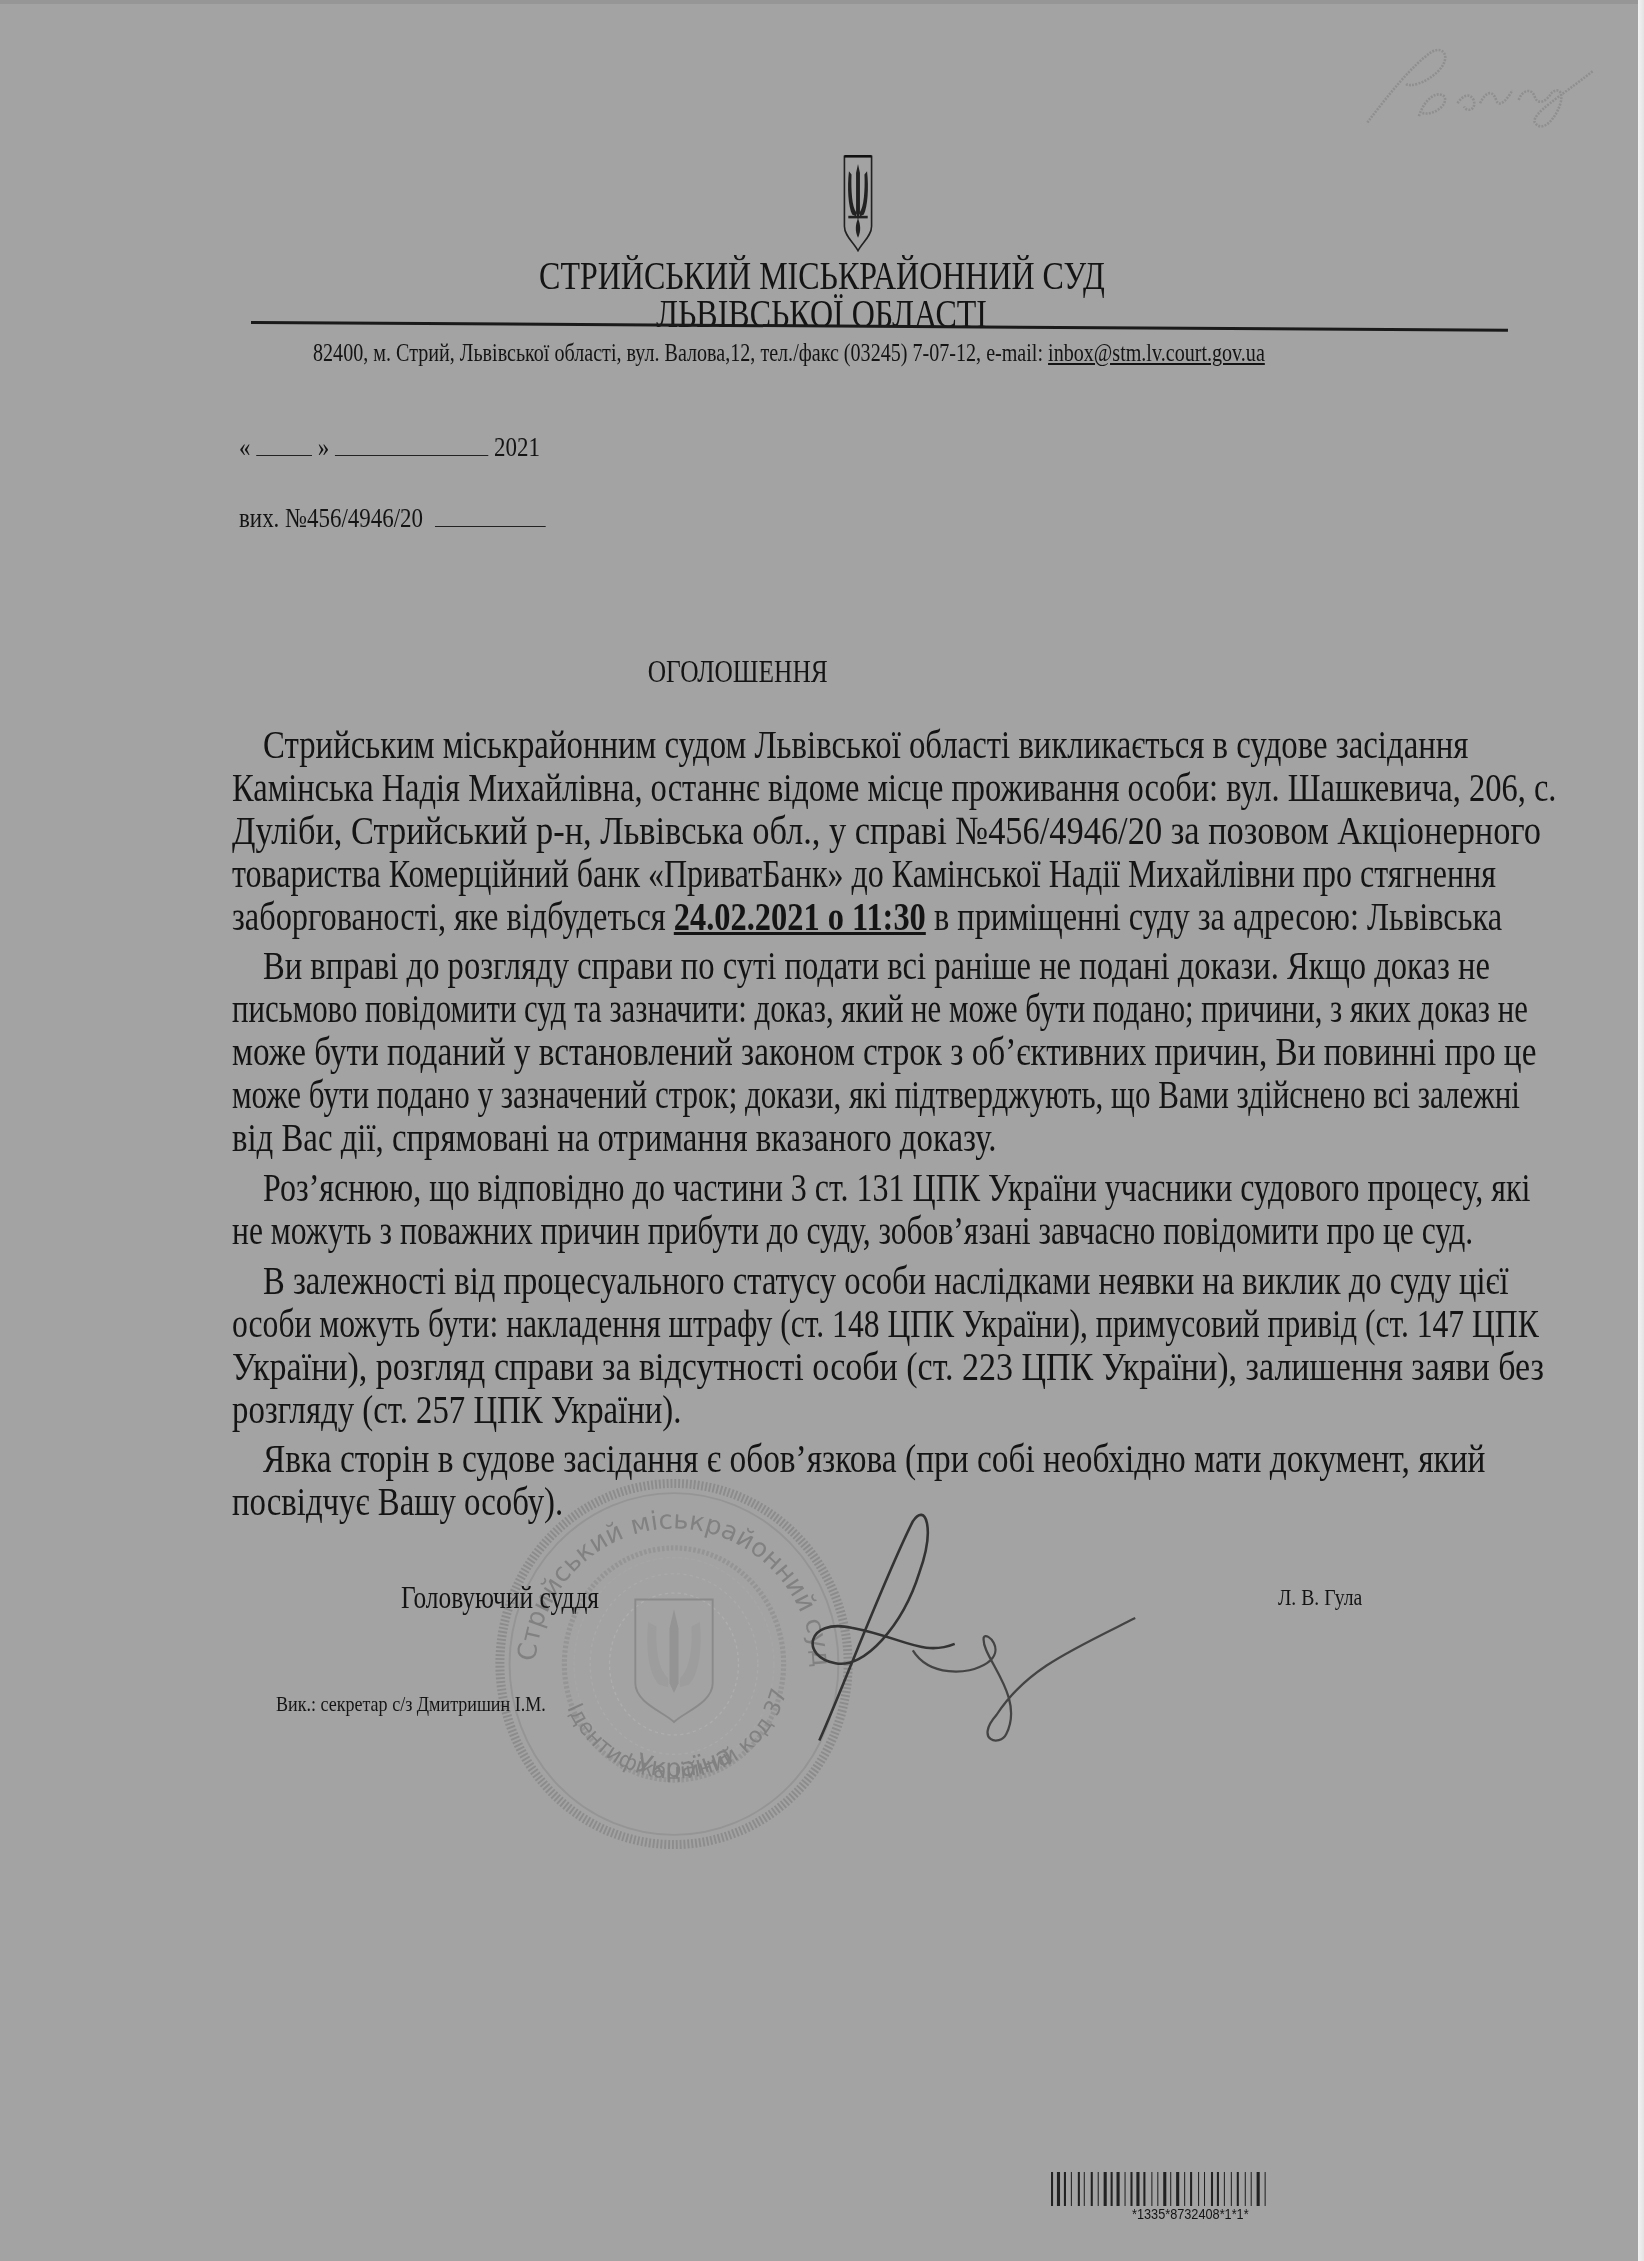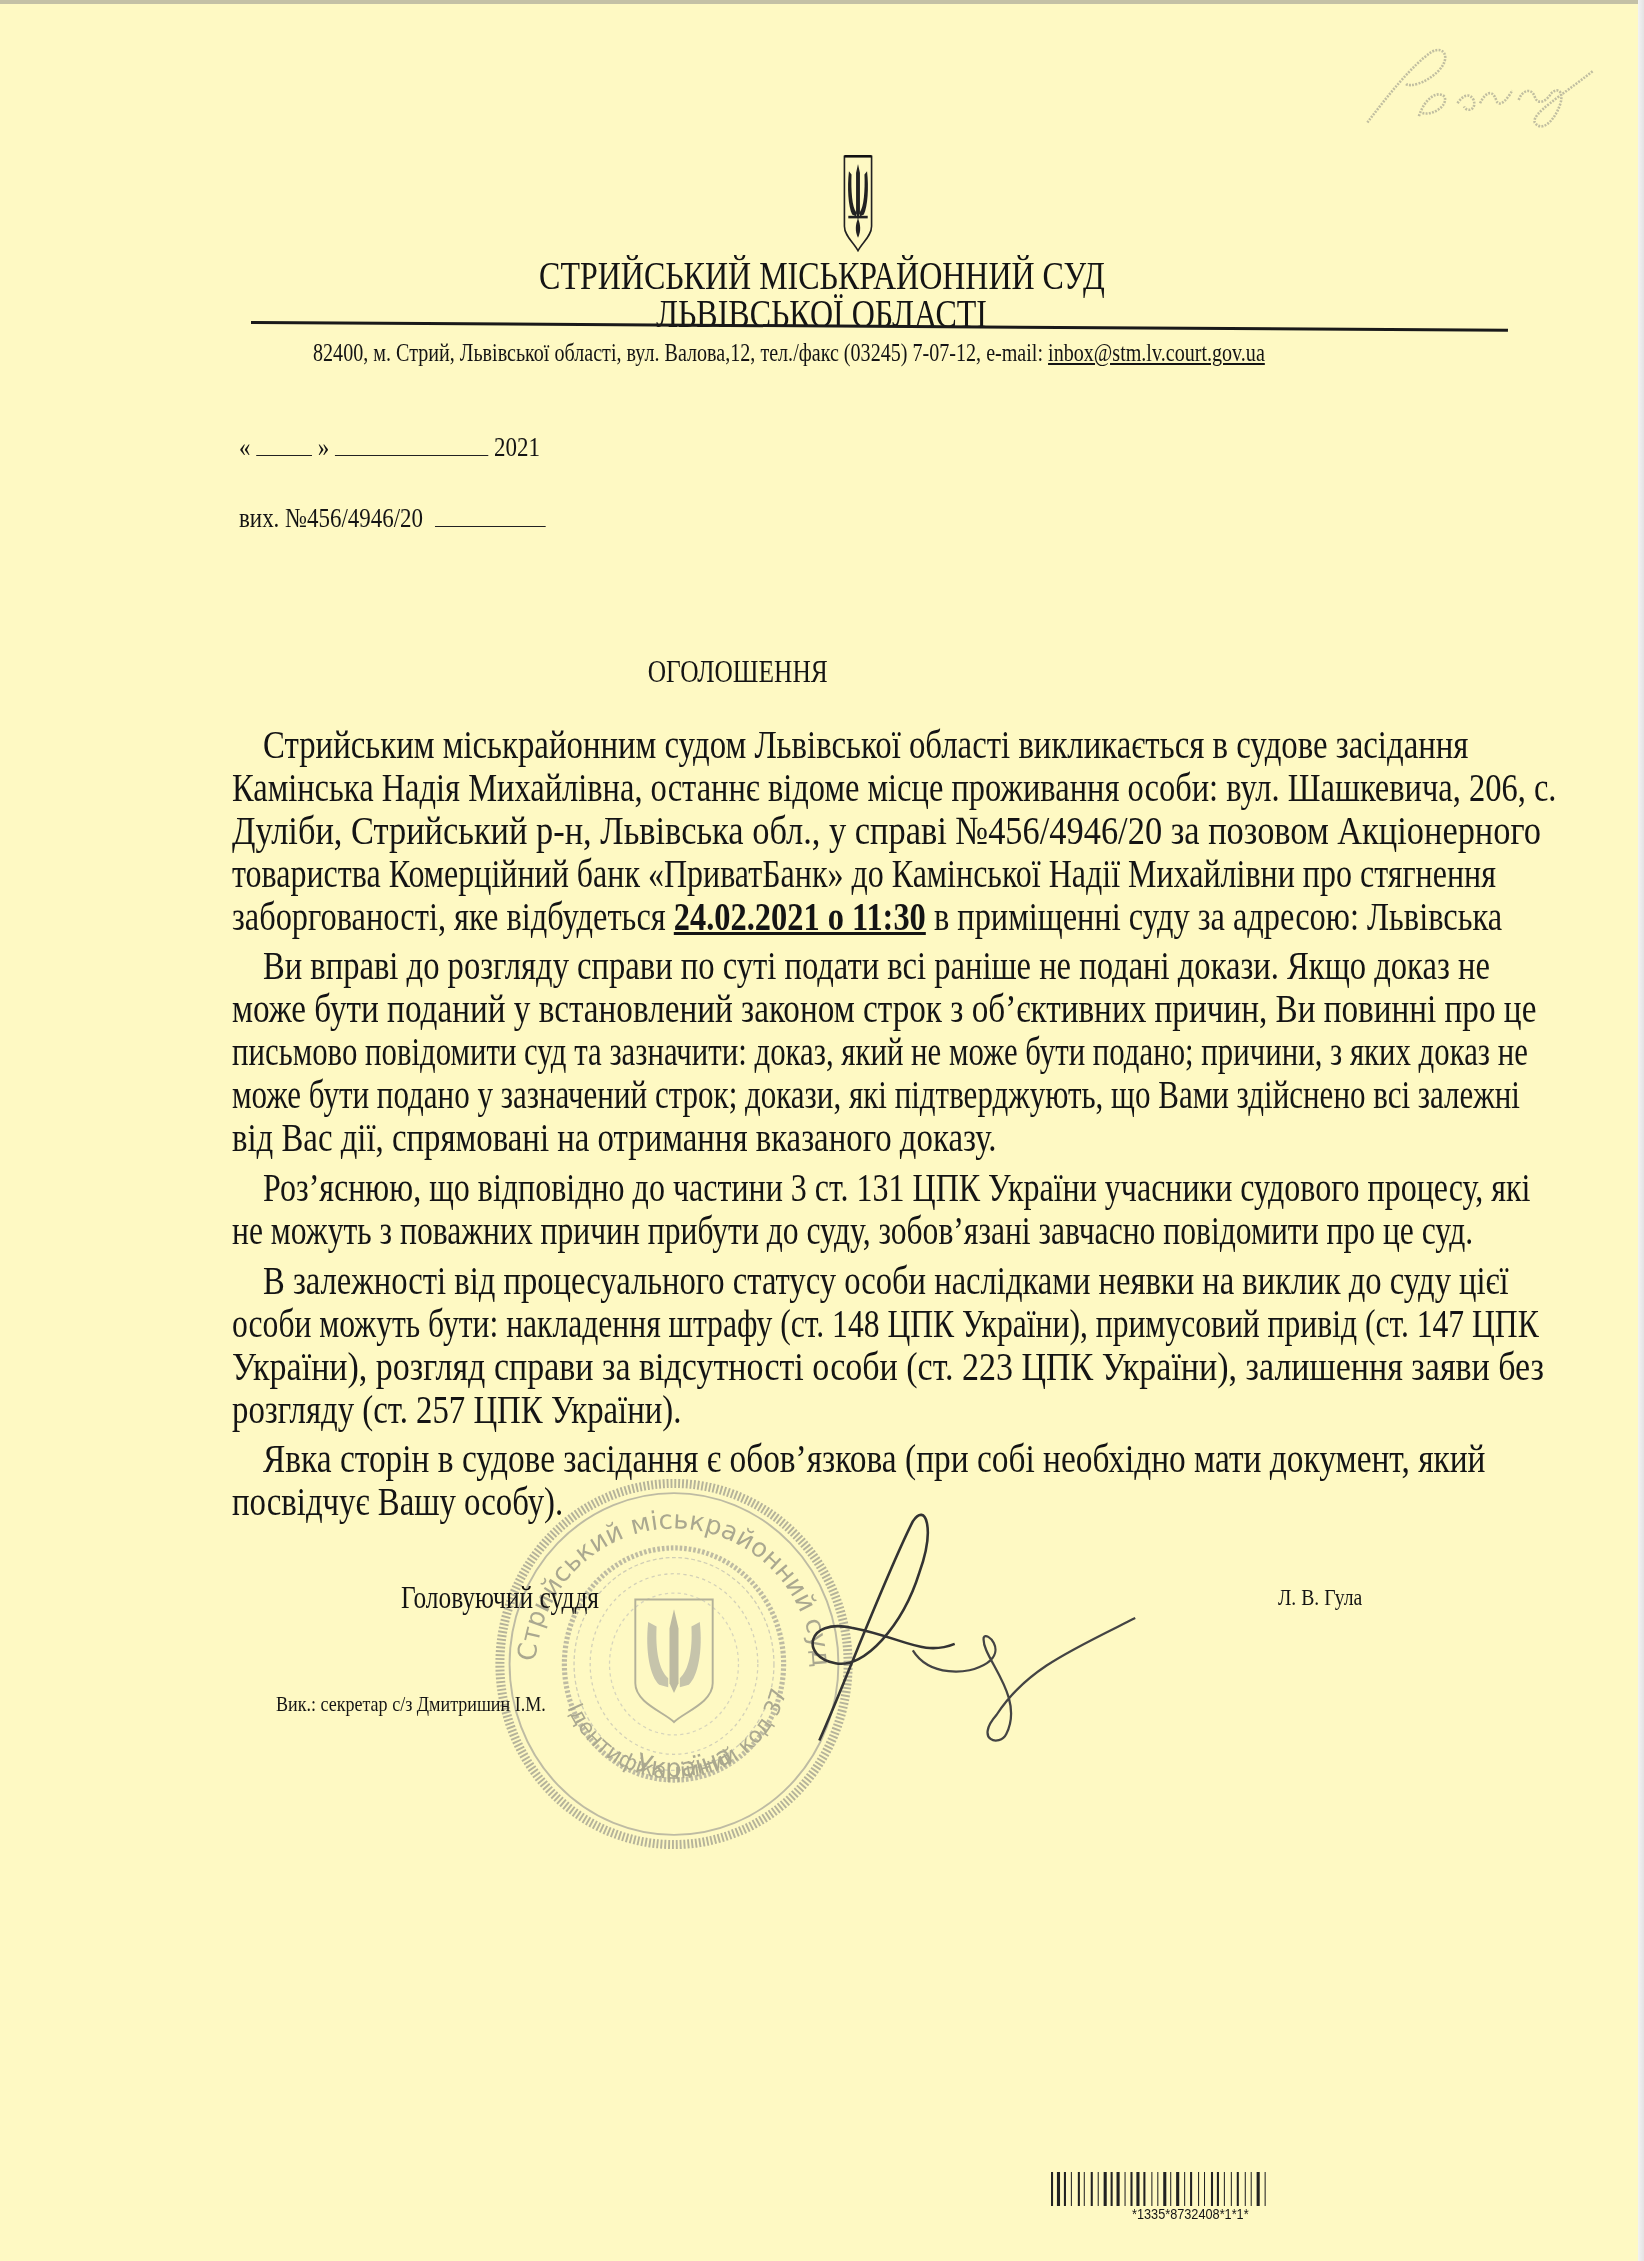--- a/index.html
+++ b/index.html
@@ -1,18 +1,18 @@
 <!DOCTYPE html>
 <html style="font-size:10.3px"><head>
 <meta charset="utf-8">
 <style>
   html, body { margin: 0; padding: 0; background: #ffffff; }
   body { width: 1644px; height: 2261px; position: relative; overflow: hidden;
          font-family: "Liberation Serif", serif; color: #141414; }
-  .page { position: absolute; inset: 0; background: #fef9c3; text-decoration: underline; }
+  .page { position: absolute; inset: 0; background: #a3a3a3; text-decoration: underline; }
   .scan-edge-top { position: absolute; left: 0; top: 0; width: 1644px; height: 3.9px; background: #8a8a8a; opacity: .5; }
   .scan-edge-right { position: absolute; right: 0; top: 0; width: 6.4px; height: 2261px; background: linear-gradient(to right, #f3f3f3, #e3e3e3); }
   .cond { display: inline-block; transform-origin: left top; transform: scaleX(0.82); }
   .cond-c { display: inline-block; transform-origin: center top; transform: scaleX(0.82); }
 
   
   .emblem { position: absolute; left: 843px; top: 155px; width: 30px; height: 97px; }
   .court-name { position: absolute; left: 0; width: 1644px; text-align: center; font-size: 39px; letter-spacing: 0px; }
   .court-line1 { top: 253px; }
   .court-line2 { top: 291px; }
@@ -103,22 +103,22 @@
   <div class="body-text" style="top:723px">
 
     <div class="line" style="padding-left:31px"><span class="in cond">Стрийським міськрайонним судом Львівської області викликається в судове засідання</span></div>
     <div class="line"><span class="in cond" style="transform:scaleX(0.812)">Камінська Надія Михайлівна, останнє відоме місце проживання особи: вул. Шашкевича, 206,    с.</span></div>
     <div class="line"><span class="in cond" style="transform:scaleX(0.86)">Дуліби, Стрийський р-н, Львівська обл., у справі №456/4946/20 за позовом Акціонерного</span></div>
     <div class="line"><span class="in cond" style="transform:scaleX(0.8)">товариства Комерційний банк «ПриватБанк» до Камінської Надії Михайлівни про стягнення</span></div>
     <div class="line"><span class="in cond" style="transform:scaleX(0.81)"><span>заборгованості, яке відбудеться </span><span class="bold-underline">24.02.2021  о  11:30</span><span> в приміщенні суду за адресою: Львівська</span></span></div>
 
 
     <div class="line" style="padding-left:31px; margin-top:6.4px"><span class="in cond" style="transform:scaleX(0.815)">Ви вправі до розгляду справи по суті подати всі раніше не подані докази. Якщо доказ не</span></div>
+    <div class="line"><span class="in cond" style="transform:scaleX(0.77)">письмово повідомити суд та зазначити: доказ, який не може бути подано; причини, з яких доказ не</span></div>
     <div class="line"><span class="in cond" style="transform:scaleX(0.83)">може бути поданий у встановлений законом строк з об’єктивних причин, Ви повинні про це</span></div>
-    <div class="line"><span class="in cond" style="transform:scaleX(0.77)">письмово повідомити суд та зазначити: доказ, який не може бути подано; причини, з яких доказ не</span></div>
     <div class="line"><span class="in cond" style="transform:scaleX(0.775)">може бути подано у зазначений строк; докази, які підтверджують, що Вами здійснено всі залежні</span></div>
     <div class="line"><span class="in cond">від Вас дії, спрямовані на отримання вказаного доказу.</span></div>
 
     <div class="line" style="padding-left:31px; margin-top:7px"><span class="in cond" style="transform:scaleX(0.8)">Роз’яснюю, що відповідно до частини 3 ст. 131 ЦПК України учасники судового процесу, які</span></div>
     <div class="line"><span class="in cond" style="transform:scaleX(0.79)">не можуть з поважних причин прибути до суду, зобов’язані завчасно повідомити про це суд.</span></div>
 
     <div class="line" style="padding-left:31px; margin-top:6.4px"><span class="in cond" style="transform:scaleX(0.815)">В залежності від процесуального статусу особи наслідками неявки на виклик до суду цієї</span></div>
     <div class="line"><span class="in cond" style="transform:scaleX(0.79)">особи можуть бути: накладення штрафу (ст. 148 ЦПК України), примусовий привід (ст. 147 ЦПК</span></div>
     <div class="line"><span class="in cond" style="transform:scaleX(0.85)">України), розгляд справи за відсутності особи (ст. 223 ЦПК України), залишення заяви без</span></div>
     <div class="line"><span class="in cond">розгляду (ст. 257 ЦПК України).</span></div>

